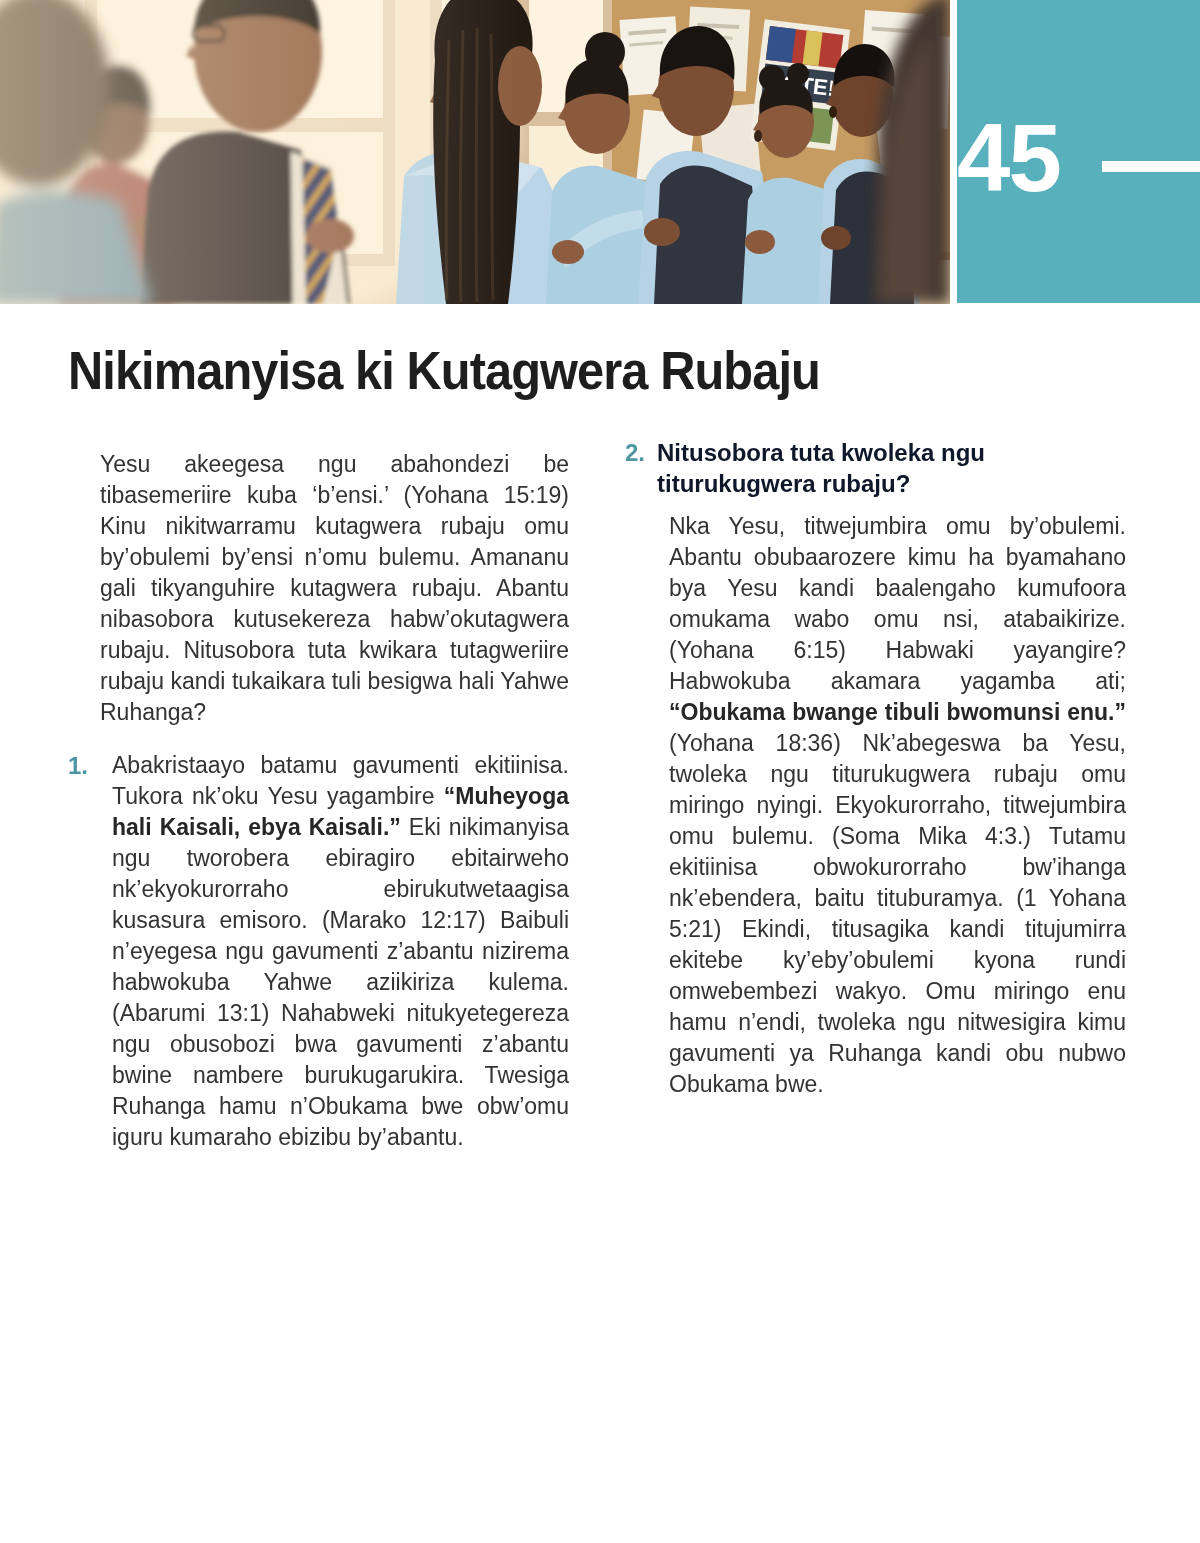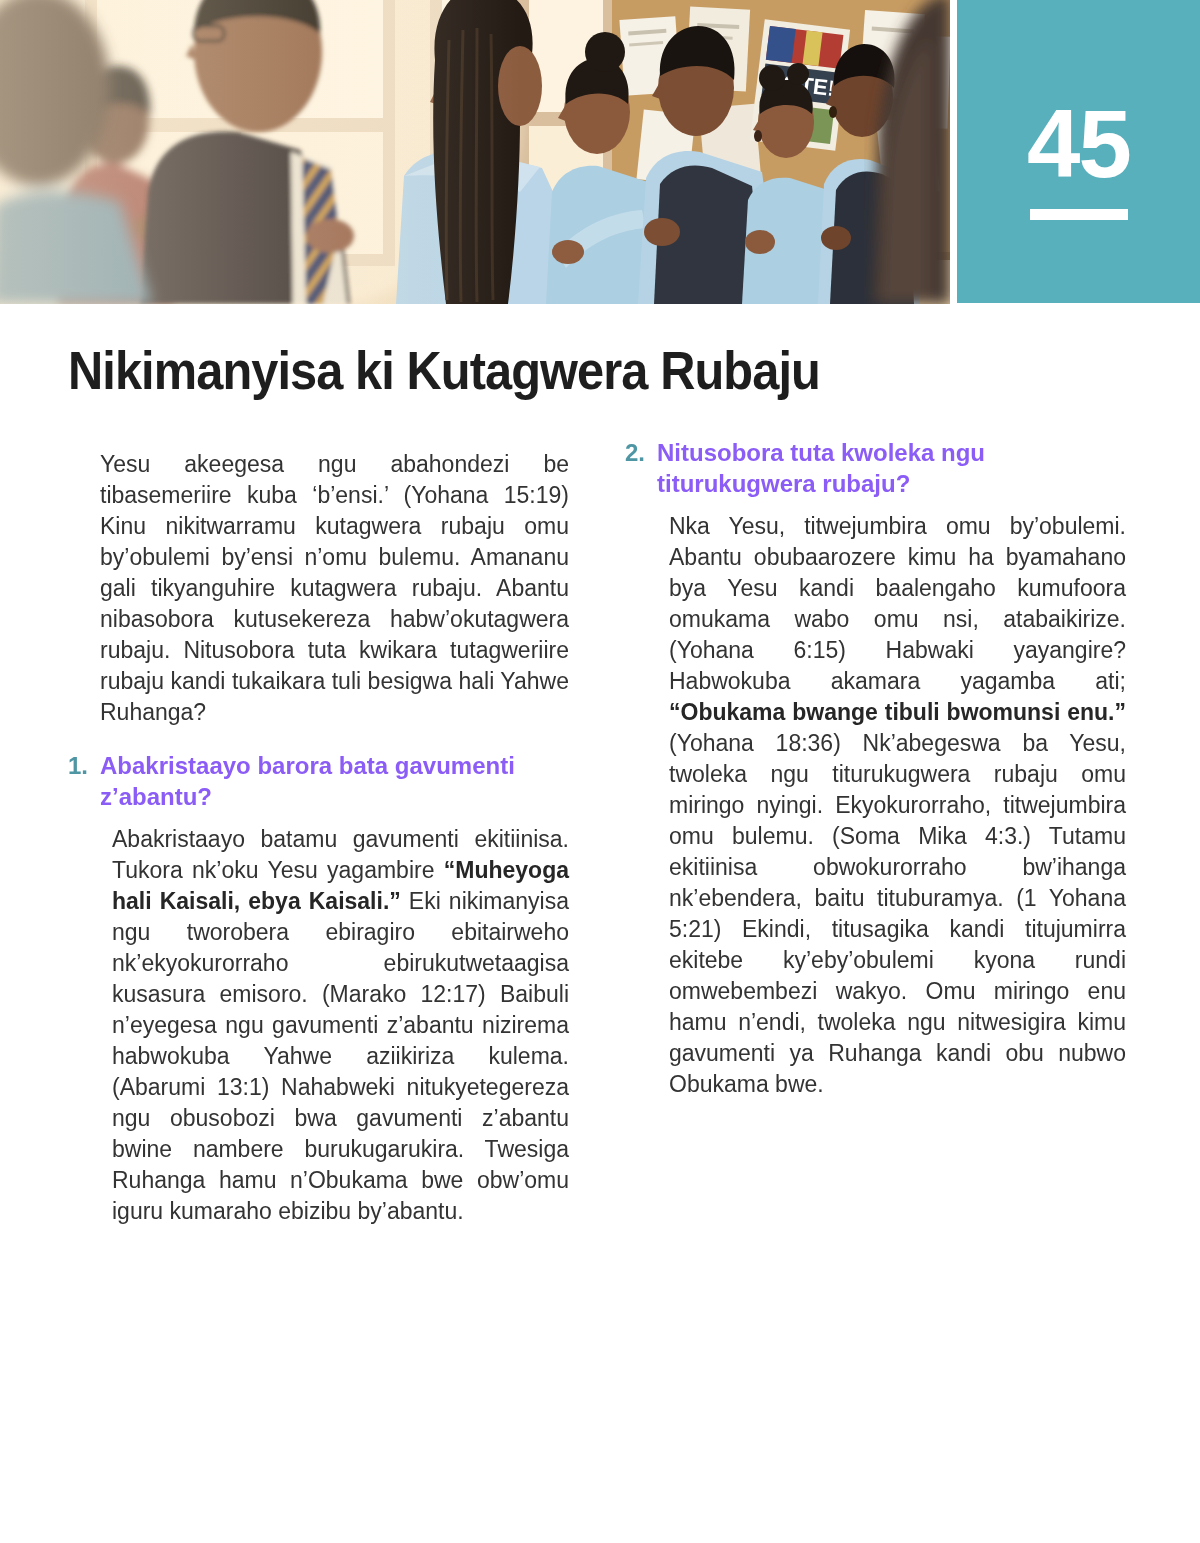--- a/index.html
+++ b/index.html
@@ -5,42 +5,42 @@
   html,body { margin:0; padding:0; background:#ffffff; }
   .page {
     position:relative; width:1200px; height:1543px; background:#ffffff;
     font-family:"Liberation Sans", sans-serif; overflow:hidden;
   }
   
   .photo-wrap { position:absolute; left:0; top:0; width:950px; height:304px; overflow:hidden; }
   .photo-wrap svg { display:block; }
   .lesson-badge {
     position:absolute; left:957px; top:0; width:243px; height:303px;
-    display:flex; flex-direction:column; align-items:center; justify-content:center;
+    display:flex; flex-direction:row; align-items:center; justify-content:space-between;
     padding-top:12px; box-sizing:border-box;
   }
   .lesson-number { color:#ffffff; font-size:96px; font-weight:700; line-height:1; letter-spacing:-2px; }
   .lesson-underline { width:98px; height:11px; background:#ffffff; margin-top:17px; }
   
   .page-title {
     position:absolute; left:68px; top:340px; margin:0;
     font-size:53px; font-weight:700; color:#1e1e1e; letter-spacing:-1px;
     transform:scaleX(.92); transform-origin:left top; white-space:nowrap;
   }
   
   .columns { position:absolute; left:68px; top:437px; width:1070px; display:flex; gap:44px; }
   .col { flex:1 1 0; min-width:0; }
   .body-text, .q-body {
     font-size:23px; line-height:31px; color:#333333; text-align:justify; margin:12px;
   }
   .intro { margin-left:32px; }
   .question { position:relative; padding-left:32px; }
   .question.spaced { margin-top:22px; }
   .q-heading {
-    color:#8b5cf6; font-size:24px; font-weight:700; line-height:31px;
+    color:#0f172a; font-size:24px; font-weight:700; line-height:31px;
     margin:0 0 8px 0; text-align:left;
   }
   .q-num { position:absolute; left:0; top:0; color:#4e96a4; font-size:24px; font-weight:700; line-height:31px; }
   .q-body b { font-weight:700; color:#262626; }
 </style>
 </head>
 <body>
 
 <div class="page">
 
@@ -211,21 +211,20 @@
 
   <h1 class="page-title">Nikimanyisa ki Kutagwera Rubaju</h1>
 
   <div class="columns">
 
     <div class="col">
       <p class="body-text intro">Yesu akeegesa ngu abahondezi be tibasemeriire kuba ‘b’ensi.’ (Yohana 15:19) Kinu nikitwarramu kutagwera rubaju omu by’obulemi by’ensi n’omu bulemu. Amananu gali tikyanguhire kutagwera rubaju. Abantu nibasobora kutusekereza habw’okutagwera rubaju. Nitusobora tuta kwikara tutagweriire rubaju kandi tukaikara tuli besigwa hali Yahwe Ruhanga?</p>
 
       <div class="question spaced">
         <span class="q-num">1.</span>
-        <h2 class="q-heading">Abakristaayo barora bata gavumenti z’abantu?</h2>
         <p class="q-body"><span>Abakristaayo batamu gavumenti ekitiinisa. Tukora nk’oku Yesu yagambire </span><b>“Muheyoga hali Kaisali, ebya Kaisali.”</b><span> Eki nikimanyisa ngu tworobera ebiragiro ebitairweho nk’ekyokurorraho ebirukutwetaagisa kusasura emisoro. (Marako 12:17) Baibuli n’eyegesa ngu gavumenti z’abantu nizirema habwokuba Yahwe aziikiriza kulema. (Abarumi 13:1) Nahabweki nitukyetegereza ngu obusobozi bwa gavumenti z’abantu bwine nambere burukugarukira. Twesiga Ruhanga hamu n’Obukama bwe obw’omu iguru kumaraho ebizibu by’abantu.</span></p>
       </div>
     </div>
 
     <div class="col">
       <div class="question">
         <span class="q-num">2.</span>
         <h2 class="q-heading">Nitusobora tuta kwoleka ngu titurukugwera rubaju?</h2>
         <p class="q-body"><span>Nka Yesu, titwejumbira omu by’obulemi. Abantu obubaarozere kimu ha byamahano bya Yesu kandi baalengaho kumufoora omukama wabo omu nsi, atabaikirize. (Yohana 6:15) Habwaki yayangire? Habwokuba akamara yagamba ati; </span><b>“Obukama bwange tibuli bwomunsi enu.”</b><span> (Yohana 18:36) Nk’abegeswa ba Yesu, twoleka ngu titurukugwera rubaju omu miringo nyingi. Ekyokurorraho, titwejumbira omu bulemu. (Soma Mika 4:3.) Tutamu ekitiinisa obwokurorraho bw’ihanga nk’ebendera, baitu tituburamya. (1 Yohana 5:21) Ekindi, titusagika kandi titujumirra ekitebe ky’eby’obulemi kyona rundi omwebembezi wakyo. Omu miringo enu hamu n’endi, twoleka ngu nitwesigira kimu gavumenti ya Ruhanga kandi obu nubwo Obukama bwe.</span></p>
       </div>

